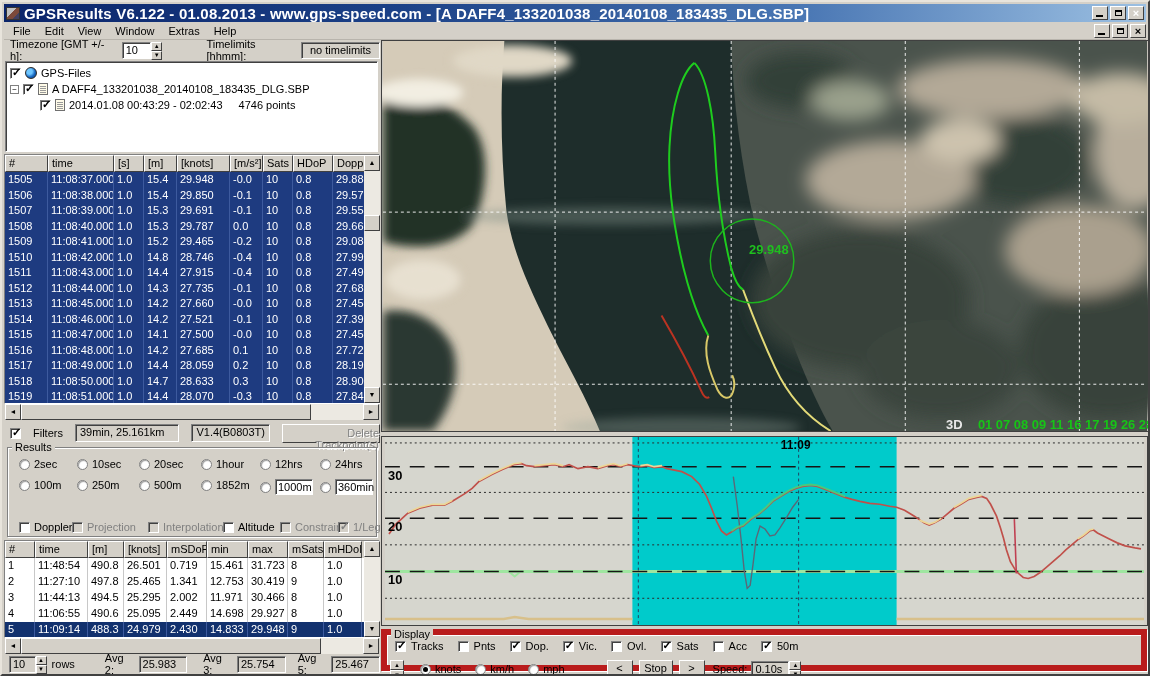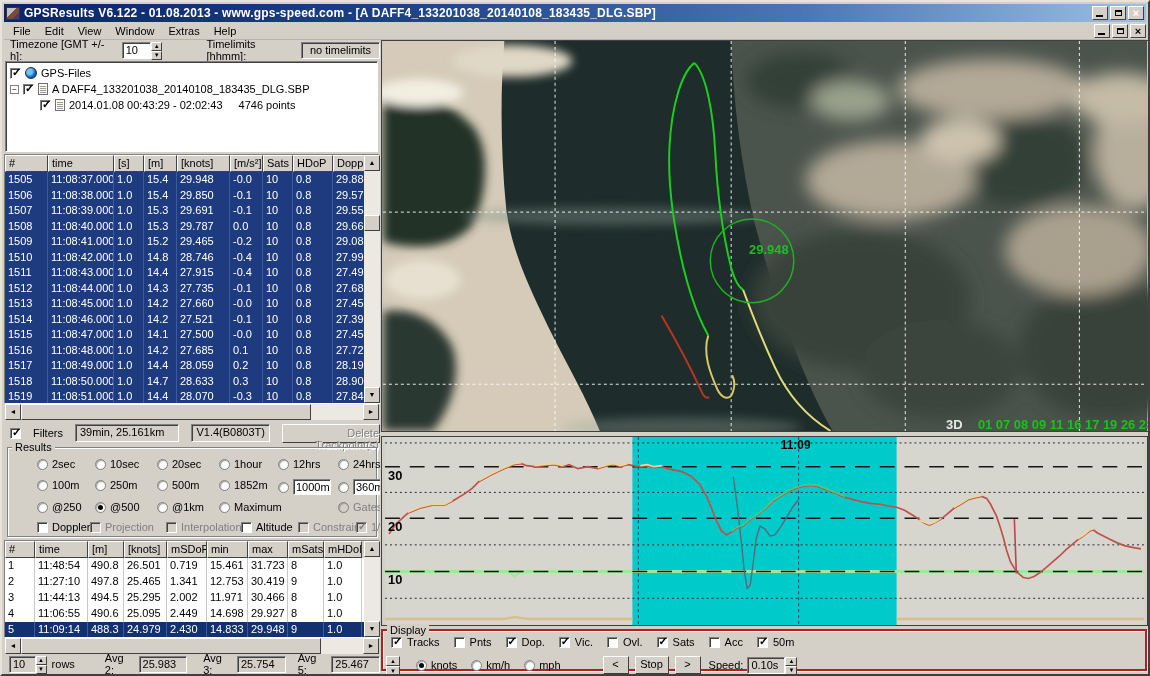--- a/index.html
+++ b/index.html
@@ -7,21 +7,21 @@
   body { font-family:"Liberation Sans", sans-serif; font-size:11px; color:#000; }
   #window { position:relative; width:1150px; height:676px; background:#d4d0c8;
     border:2px solid; border-color:#e8e4dc #404040 #404040 #e8e4dc; overflow:hidden; }
 
   
   .titlebar { position:absolute; left:2px; top:2px; right:2px; height:18px;
     background:linear-gradient(90deg,#0a246a 0%,#1c4288 35%,#4a77b4 70%,#9cc0e2 100%);
     color:#fff; font-weight:bold; display:flex; align-items:center; padding:0 2px; }
   .titlebar .app-icon { width:14px; height:13px; margin-right:4px;
     background:linear-gradient(135deg,#c0c0c0 0 40%,#7c4a3a 40% 70%,#404060 70%); border:1px solid #333; }
-  .titlebar .ttl { flex:1; white-space:nowrap; overflow:hidden; font-size:12px; letter-spacing:.2px; }
+  .titlebar .ttl { flex:1; white-space:nowrap; overflow:hidden; font-size:15px; letter-spacing:.2px; }
   .winbtns { display:flex; gap:2px; }
   .wbtn { width:16px; height:14px; background:#d4d0c8; border:1px solid;
     border-color:#fff #404040 #404040 #fff; font-size:9px; line-height:11px; text-align:center;
     font-weight:bold; position:relative; }
   .wbtn .min { position:absolute; left:3px; bottom:2px; width:7px; height:2px; background:#000; }
   .wbtn .rst { position:absolute; left:4px; top:3px; width:7px; height:6px; border:1px solid #000; border-top-width:2px; background:#d4d0c8; }
   .wbtn .cls { font-size:11px; line-height:12px; display:block; }
   .menubar { position:absolute; left:2px; top:20px; right:2px; height:18px; background:#d4d0c8;
     display:flex; align-items:center; padding-left:2px; border-bottom:1px solid #b8b4ac; }
   .menubar .mi { padding:2px 7px; }
@@ -95,38 +95,38 @@
   #filters { position:absolute; left:0; top:382px; width:376px; height:22px; display:flex; align-items:center; gap:12px; }
   #filters .cb { margin-left:6px; }
   .fbox { height:18px; padding:1px 4px; white-space:nowrap; overflow:hidden; }
   #fbox1 { width:118px; } #fbox2 { width:88px; }
   #delbtn { width:112px; height:19px; padding-top:2px; }
 
   
   #resgrp { position:absolute; left:3px; top:407px; width:370px; height:90px;
     border:1px solid #808080; box-shadow:inset 1px 1px 0 #fff, 1px 1px 0 #fff; padding:4px 0 0 0; }
   #resgrp legend, .grplegend { position:absolute; top:-7px; left:4px; background:#d4d0c8; padding:0 3px; }
-  .resrow { position:absolute; left:18px; width:100%; height:14px; }
+  .resrow { position:absolute; left:0; width:100%; height:14px; }
   .opt { position:absolute; display:flex; align-items:center; gap:4px; white-space:nowrap; }
   .minibox { width:38px; height:16px; padding:1px 2px; font-size:11px; }
   .o1{left:11px}.o2{left:69px}.o3{left:131px}.o4{left:193px}.o5{left:252px}.o6{left:312px}
 
   
   #botbar { position:absolute; left:0; top:612px; width:376px; height:24px; display:flex; align-items:center; }
   .rowsbox { width:28px; height:17px; padding:1px 3px; margin-left:5px; }
   .avgbox { width:52px; height:17px; padding:1px 3px; }
 
   
   #right { position:absolute; left:378px; top:38px; width:770px; height:636px; background:#d4d0c8; }
   #map { position:absolute; left:1px; top:0; width:768px; height:392px; border:1px solid #404040; }
   #splitter { position:absolute; left:0; top:393px; width:770px; height:3px; background:#d4d0c8; }
   #chart { position:absolute; left:1px; top:396px; width:767px; height:190px; border:1px solid #404040; }
 
   #disp { position:absolute; left:1px; top:589px; width:766px; height:42px;
-    border:2px solid #b91c1c; box-shadow:inset 1px 1px 0 #fff, 1px 1px 0 #fff; }
+    border:6px solid #b91c1c; box-shadow:inset 1px 1px 0 #fff, 1px 1px 0 #fff; }
   #dchecks { position:absolute; left:8px; top:5px; display:flex; align-items:center; gap:5px; }
   #dchecks .dlbl { margin-right:9px; }
   #dctrl { position:absolute; left:3px; top:24px; width:760px; height:20px; display:flex; align-items:center; }
   #dctrl .spin2 { display:flex; flex-direction:column; width:14px; height:18px; }
   #dctrl .spin2 .sb { flex:1; font-size:6px; line-height:8px; text-align:center; background:#d4d0c8; border:1px solid; border-color:#fff #404040 #404040 #fff; }
   .unit { display:flex; align-items:flex-end; gap:4px; margin-right:14px; }
   .navbtn { width:26px; height:18px; line-height:15px; }
   #stopbtn { width:34px; height:18px; line-height:15px; }
   .spdbox { width:38px; height:17px; padding:1px 3px; }
 </style>
@@ -450,42 +450,20 @@
             <span class="radio"></span>
             <span>1852m</span>
           </span>
         <span class="opt o5">
             <span class="radio"></span>
             <span class="minibox sunken">1000m</span>
           </span>
         <span class="opt o6">
             <span class="radio"></span>
             <span class="minibox sunken">360min</span>
-          </span>
-      </div>
-      <div class="resrow" style="top:53px">
-        <span class="opt o1">
-            <span class="radio"></span>
-            <span>@250</span>
-          </span>
-        <span class="opt o2">
-            <span class="radio on"></span>
-            <span>@500</span>
-          </span>
-        <span class="opt o3">
-            <span class="radio"></span>
-            <span>@1km</span>
-          </span>
-        <span class="opt o4">
-            <span class="radio"></span>
-            <span>Maximum</span>
-          </span>
-        <span class="opt o6 dislab">
-            <span class="radio dis"></span>
-            <span>Gates</span>
           </span>
       </div>
       <div class="resrow" style="top:73px">
         <span class="opt o1">
             <span class="cb"></span>
             <span>Doppler</span>
           </span>
         <span class="opt o2 dislab" style="left:64px">
             <span class="cb dis"></span>
             <span>Projection</span>

